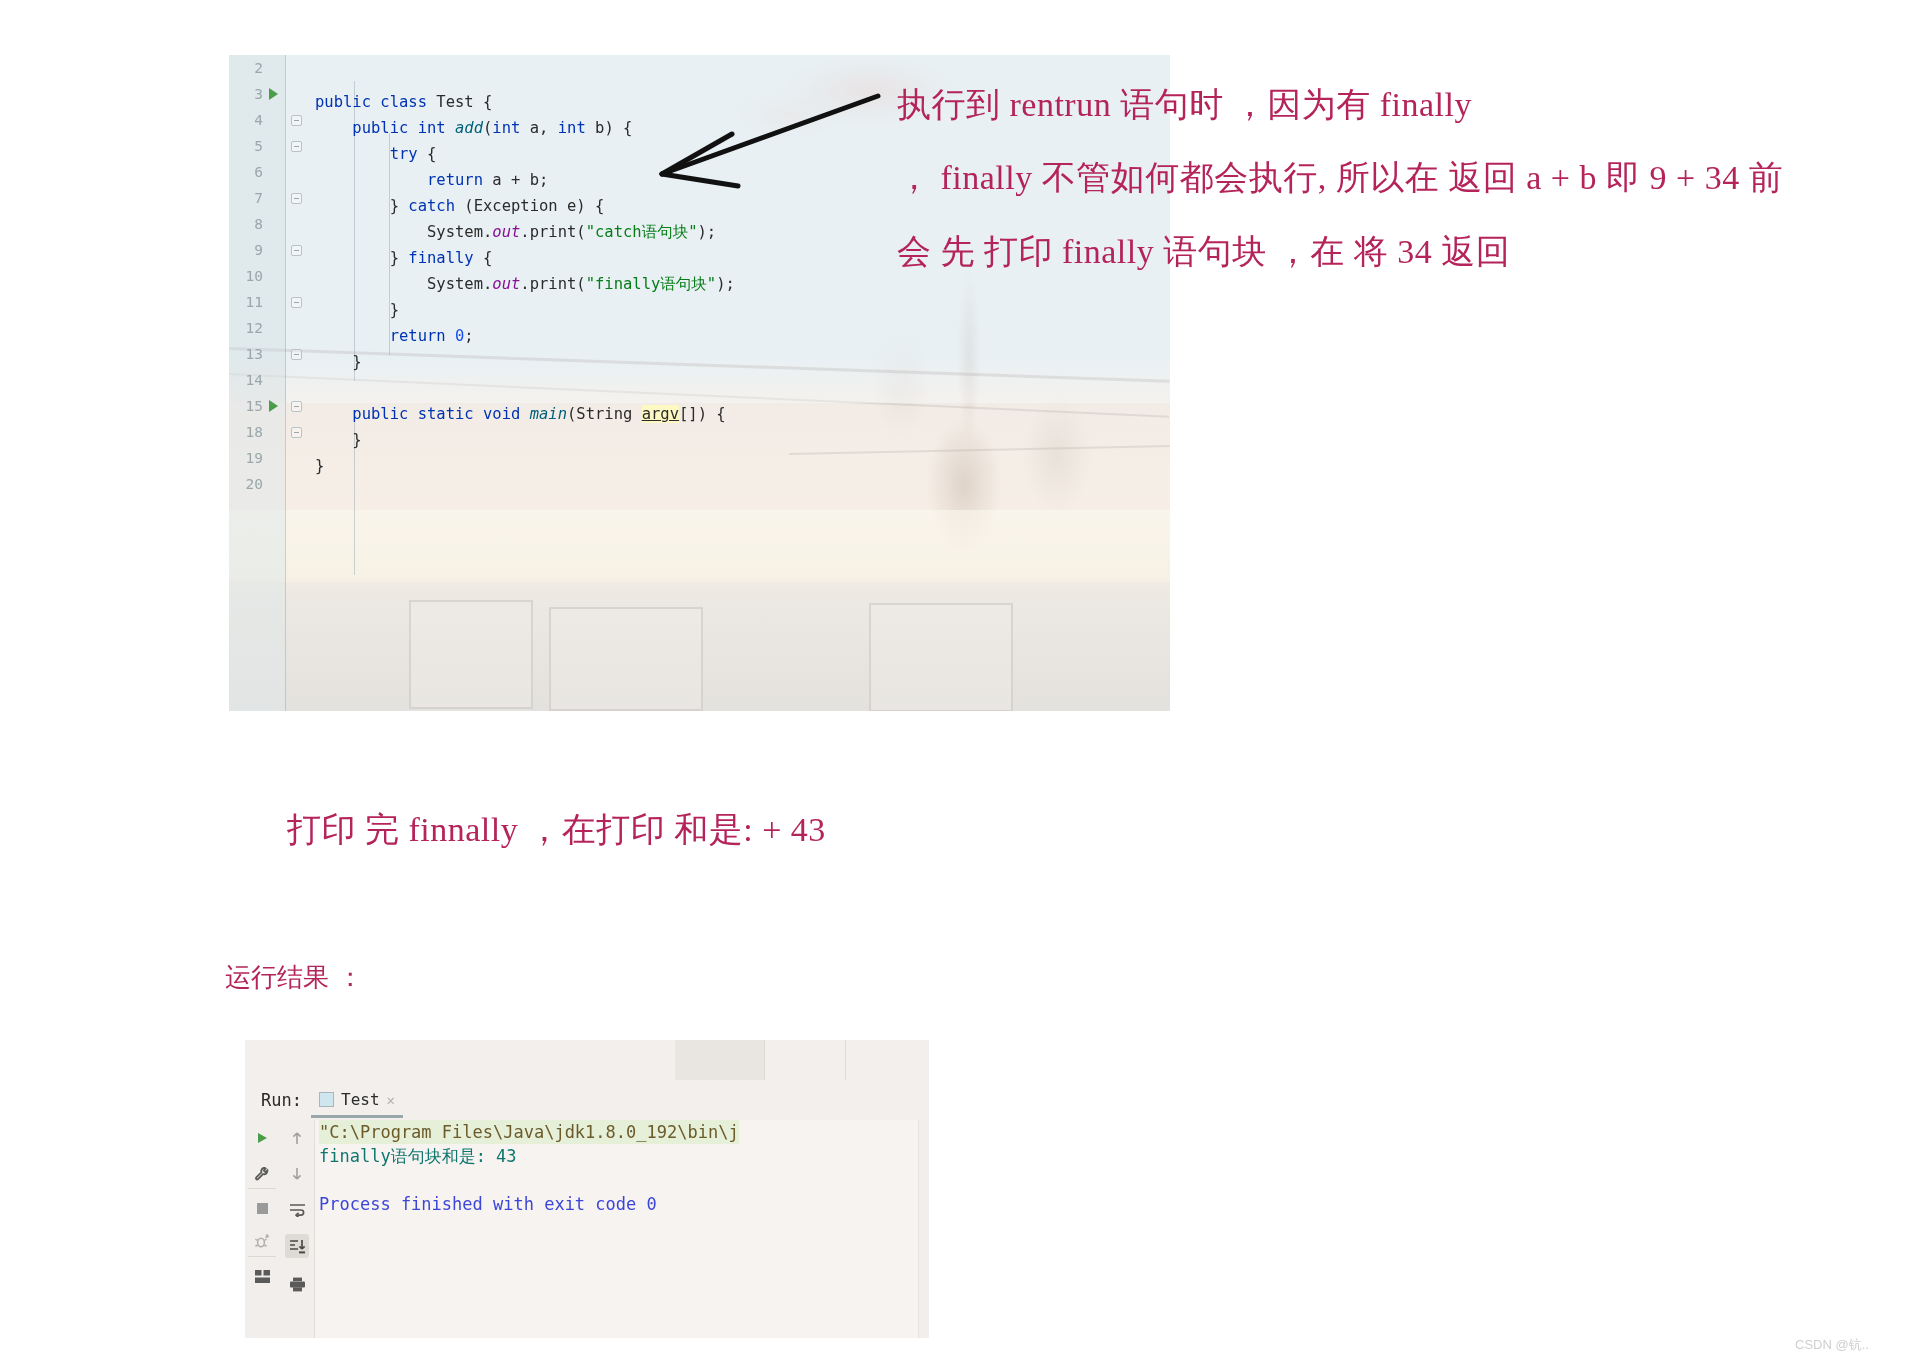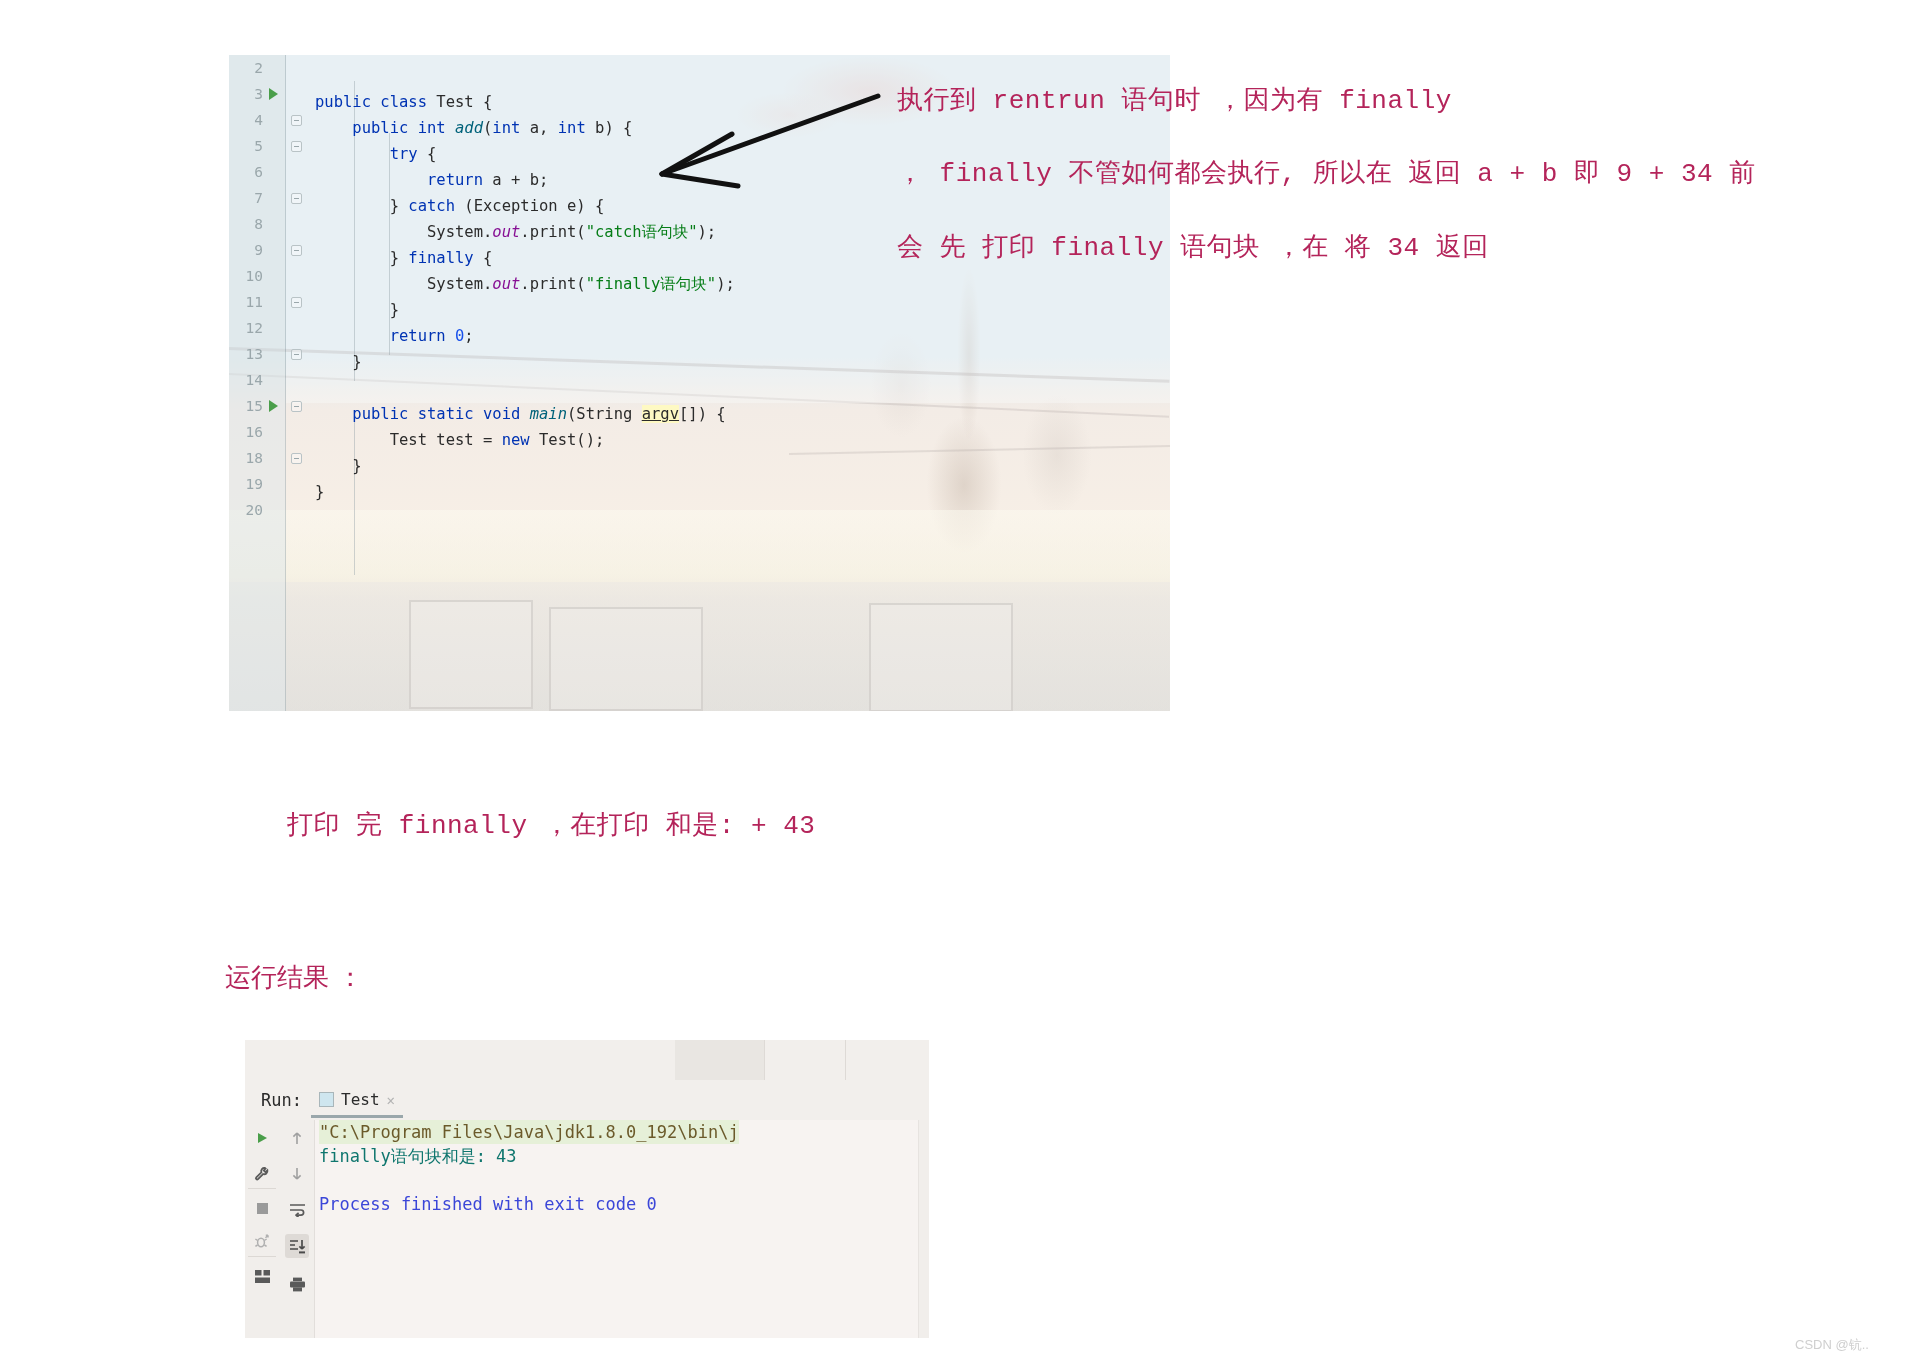--- a/index.html
+++ b/index.html
@@ -188,22 +188,22 @@
     position: absolute;
     left: 620px; top: 78px;
     width: 280px; height: 120px;
     pointer-events: none;
   }
 
   
   .note {
     position: absolute;
     color: #b4245a;
-    font-family: Liberation Mono, monospace;
-    font-size: 26px;
+    font-family: Liberation Serif, serif;
+    font-size: 34px;
     letter-spacing: .5px;
     white-space: pre;
   }
   #note-line-1 { left: 897px; top: 82px;  }
   #note-line-2 { left: 897px; top: 155px; }
   #note-line-3 { left: 897px; top: 229px; }
   #note-below  { left: 287px; top: 771px; margin-top: 36px; }
 
   #section-heading {
     position: absolute;
@@ -394,21 +394,20 @@
         <div class="row"><span class="ln">6</span><span class="code">            <span class="kw">return</span> <span class="cls">a</span> + <span class="cls">b</span>;</span></div>
         <div class="row"><span class="ln">7</span><span class="fold"></span><span class="code">        } <span class="kw">catch</span> (<span class="cls">Exception</span> <span class="cls">e</span>) {</span></div>
         <div class="row"><span class="ln">8</span><span class="code">            <span class="cls">System</span>.<span class="fld">out</span>.<span class="cls">print</span>(<span class="str">"catch语句块"</span>);</span></div>
         <div class="row"><span class="ln">9</span><span class="fold"></span><span class="code">        } <span class="kw">finally</span> {</span></div>
         <div class="row"><span class="ln">10</span><span class="code">            <span class="cls">System</span>.<span class="fld">out</span>.<span class="cls">print</span>(<span class="str">"finally语句块"</span>);</span></div>
         <div class="row"><span class="ln">11</span><span class="fold"></span><span class="code">        }</span></div>
         <div class="row"><span class="ln">12</span><span class="code">        <span class="kw">return</span> <span class="num">0</span>;</span></div>
         <div class="row"><span class="ln">13</span><span class="fold"></span><span class="code">    }</span></div>
         <div class="row"><span class="ln">14</span><span class="code"></span></div>
         <div class="row"><span class="ln">15</span><span class="runmark"></span><span class="fold"></span><span class="code">    <span class="kw">public</span> <span class="kw">static</span> <span class="kw">void</span> <span class="meth">main</span>(<span class="cls">String</span> <span class="hl-arg">argv</span>[]) {</span></div>
-        <div class="row"><span class="ln">16</span><span class="code">        <span class="cls">Test</span> <span class="cls">test</span> = <span class="kw">new</span> <span class="cls">Test</span>();</span></div>
         <div class="row"><span class="ln">18</span><span class="fold"></span><span class="code">    }</span></div>
         <div class="row"><span class="ln">19</span><span class="code">}</span></div>
         <div class="row"><span class="ln">20</span><span class="code"></span></div>
       </div>
   </div>
 </div>
 
 <svg id="arrow-annotation" viewBox="0 0 280 120" xmlns="http://www.w3.org/2000/svg">
   <line x1="258" y1="18" x2="42" y2="96" stroke="#111" stroke-width="5" stroke-linecap="round"></line>
   <line x1="42" y1="96" x2="112" y2="56" stroke="#111" stroke-width="5" stroke-linecap="round"></line>

